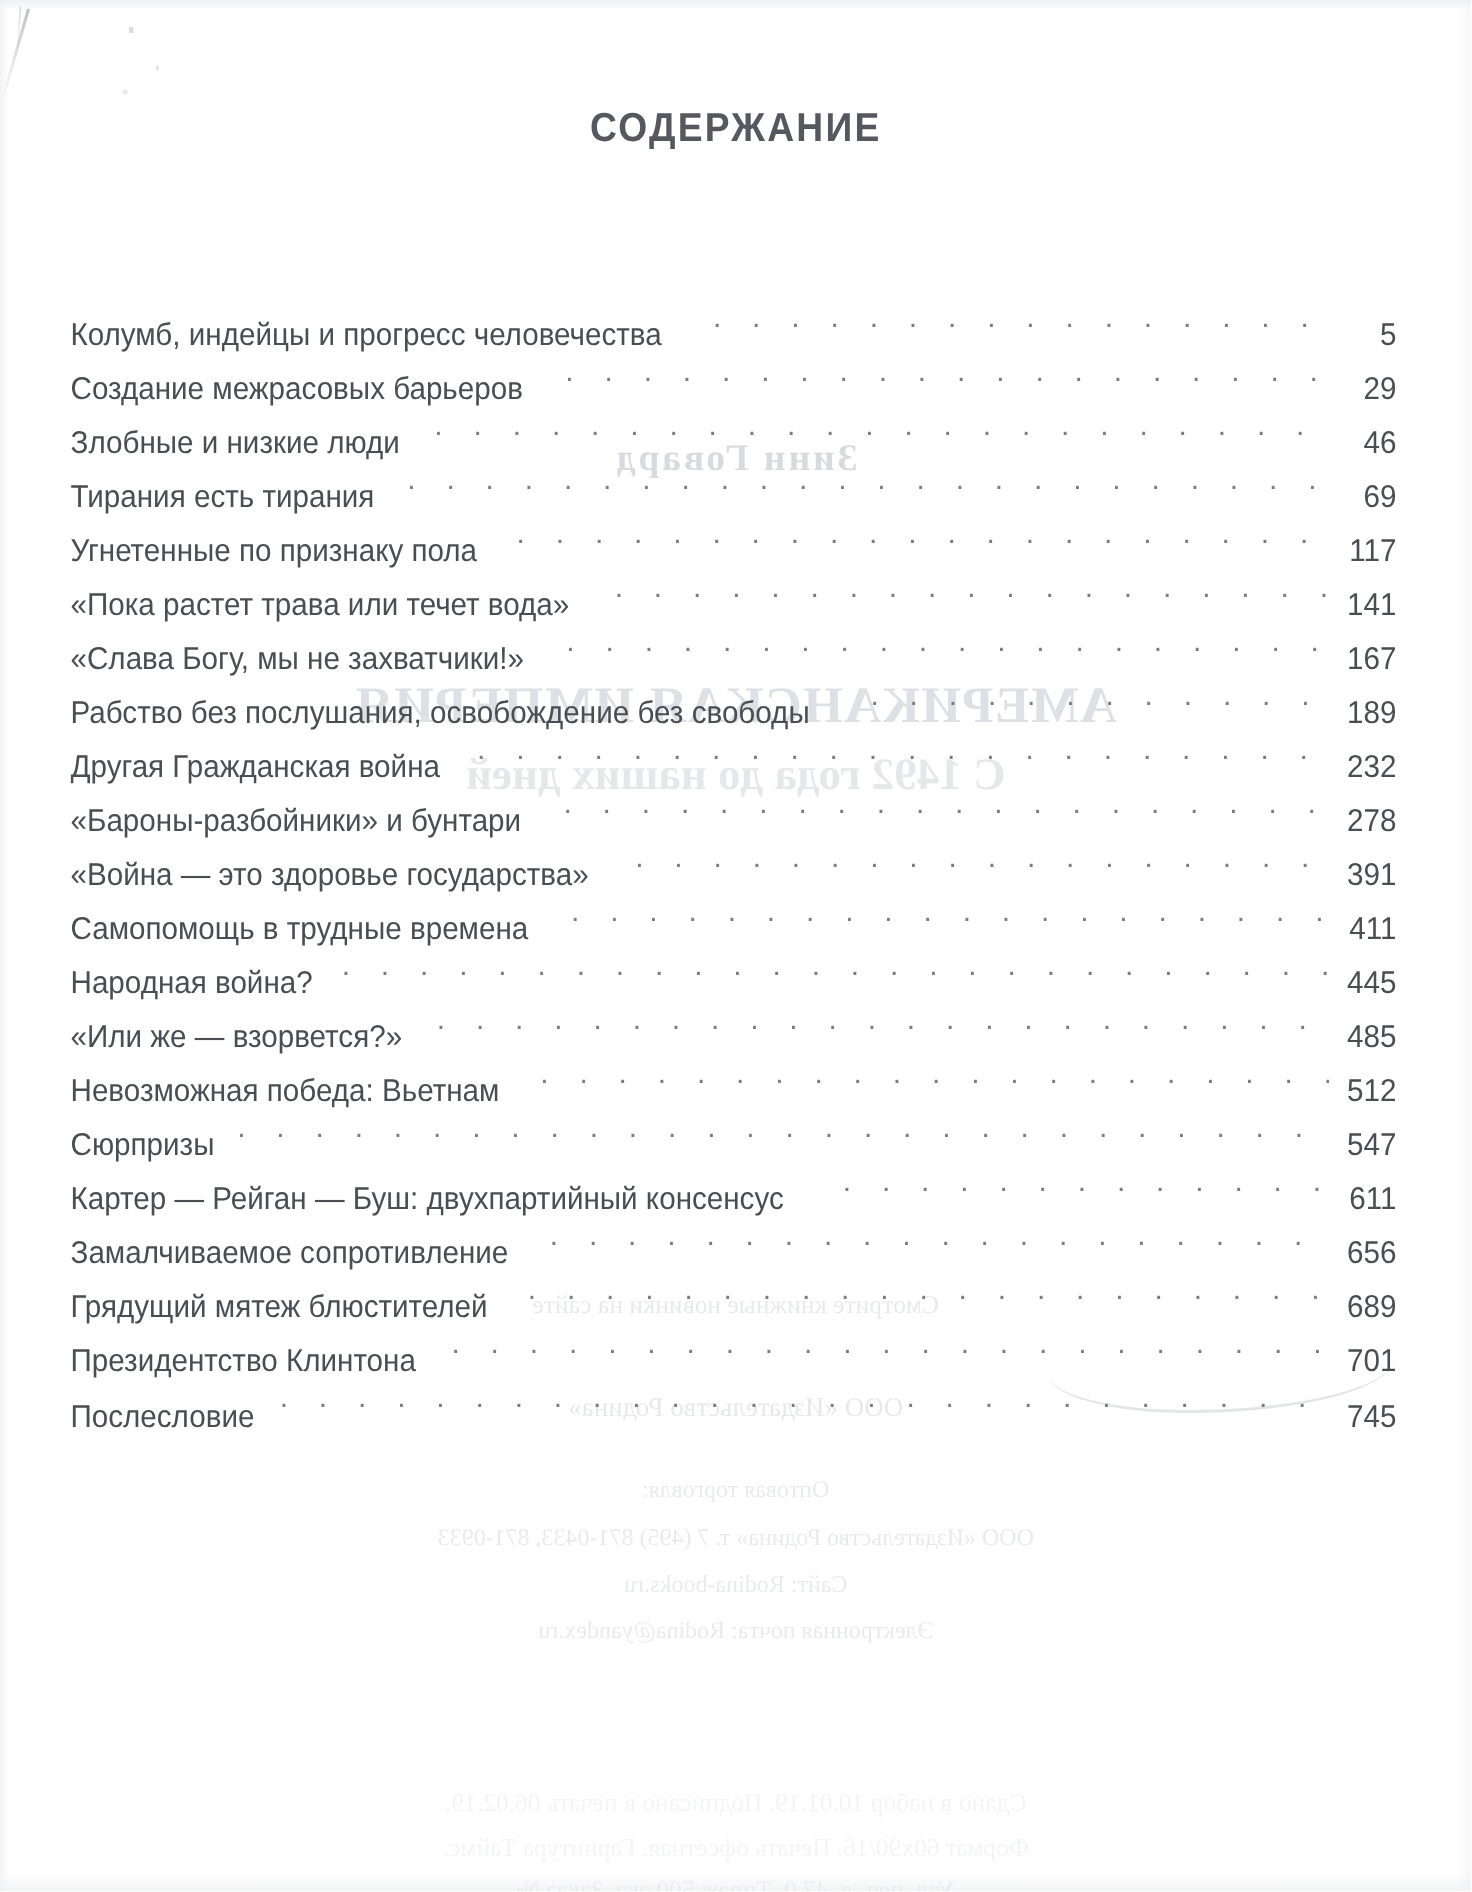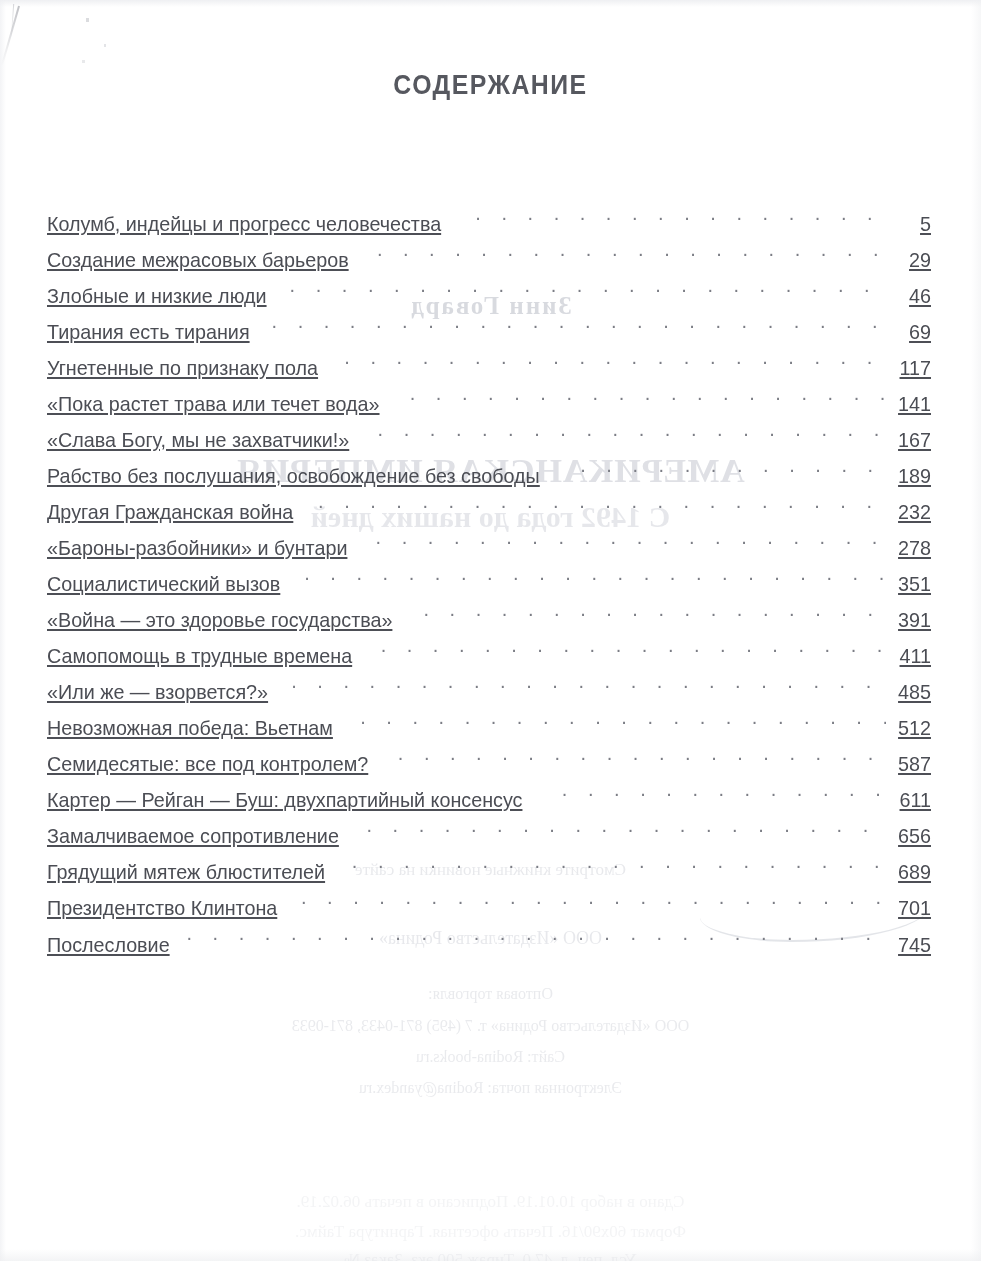--- a/index.html
+++ b/index.html
@@ -155,21 +155,20 @@
 
   .toc-entry {
     display: flex;
     align-items: baseline;
     height: 36px;
     line-height: 36px;
     color: #4d4f56;
     font-size: 21px;
     white-space: nowrap;
     overflow: hidden;
-    text-decoration: underline;
   }
   .toc-entry.wide { height: 38px; line-height: 38px; }
 
   .toc-title {
     flex: 0 1 auto;
     transform: scaleX(0.94);
     transform-origin: left center;
     color: #4b4d54;
   }
 
@@ -281,48 +280,48 @@
         <span class="toc-title">Другая Гражданская война</span>
         <span class="toc-leader"></span>
         <span class="toc-page">232</span>
       </li>
       <li class="toc-entry">
         <span class="toc-title">«Бароны-разбойники» и бунтари</span>
         <span class="toc-leader"></span>
         <span class="toc-page">278</span>
       </li>
       <li class="toc-entry">
-        <span class="toc-title">Социалистический вызов</span>
-        <span class="toc-leader"></span>
-        <span class="toc-page">351</span>
-      </li>
-      <li class="toc-entry">
         <span class="toc-title">«Война — это здоровье государства»</span>
         <span class="toc-leader"></span>
         <span class="toc-page">391</span>
       </li>
       <li class="toc-entry">
         <span class="toc-title">Самопомощь в трудные времена</span>
         <span class="toc-leader"></span>
         <span class="toc-page">411</span>
       </li>
       <li class="toc-entry">
+        <span class="toc-title">Народная война?</span>
+        <span class="toc-leader"></span>
+        <span class="toc-page">445</span>
+      </li>
+      <li class="toc-entry">
         <span class="toc-title">«Или же — взорвется?»</span>
         <span class="toc-leader"></span>
         <span class="toc-page">485</span>
       </li>
       <li class="toc-entry">
         <span class="toc-title">Невозможная победа: Вьетнам</span>
         <span class="toc-leader"></span>
         <span class="toc-page">512</span>
       </li>
       <li class="toc-entry">
-        <span class="toc-title">Семидесятые: все под контролем?</span>
-        <span class="toc-leader"></span>
-        <span class="toc-page">587</span>
+        <span class="toc-title">Сюрпризы</span>
+        <span class="toc-leader"></span>
+        <span class="toc-page">547</span>
       </li>
       <li class="toc-entry">
         <span class="toc-title">Картер — Рейган — Буш: двухпартийный консенсус</span>
         <span class="toc-leader"></span>
         <span class="toc-page">611</span>
       </li>
       <li class="toc-entry">
         <span class="toc-title">Замалчиваемое сопротивление</span>
         <span class="toc-leader"></span>
         <span class="toc-page">656</span>

